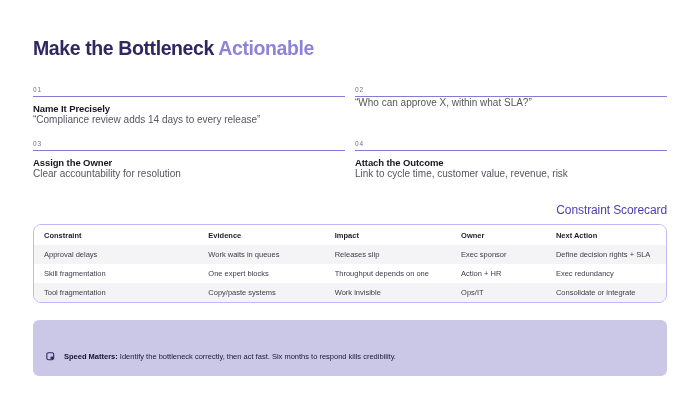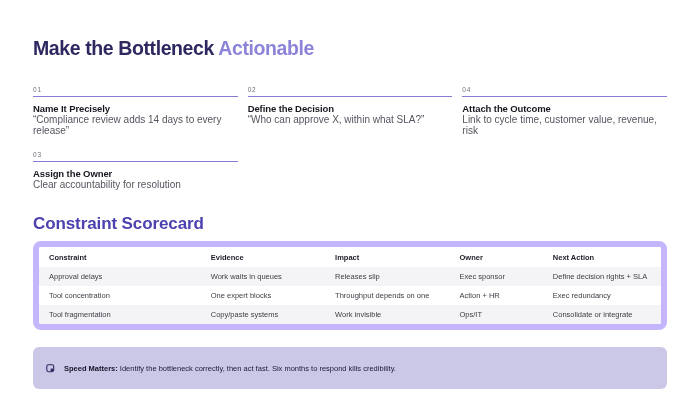--- a/index.html
+++ b/index.html
@@ -23,21 +23,21 @@
     font-size: 19.5px;
     line-height: 1.2;
     font-weight: 800;
     letter-spacing: -0.4px;
     color: #2d2960;
   }
   .title .accent { color: #8b84d9; }
 
   .steps-grid {
     display: grid;
-    grid-template-columns: 1fr 1fr 1fr;
+    grid-template-columns: 1fr 1fr;
     column-gap: 10px;
     row-gap: 15px;
   }
   .step .num {
     font-size: 6.5px;
     color: #70707c;
     letter-spacing: 0.8px;
     padding-bottom: 3px;
     border-bottom: 1.5px solid #837bd4;
   }
@@ -49,29 +49,30 @@
     letter-spacing: -0.1px;
   }
   .step .step-desc {
     margin-top: 0;
     font-size: 10px;
     color: #55555f;
   }
 
   .scorecard-heading {
     margin: 24px 0 0 0;
-    font-size: 17px;
-    font-weight: 700;
+    font-size: 12px;
+    font-weight: 400;
     color: #4c41ae;
     letter-spacing: -0.1px;
+    text-align: right;
   }
 
   .table-wrap {
     margin-top: 7px;
-    border: 6px solid #c4b5fd;
+    border: 1px solid #c4b5fd;
     border-radius: 8px;
     overflow: hidden;
   }
   table {
     width: 100%;
     border-collapse: collapse;
     table-layout: fixed;
   }
   col.c1 { width: 26%; }
   col.c2 { width: 20%; }
@@ -96,22 +97,22 @@
   }
   tbody tr:nth-child(odd) { background: #f4f4f6; }
   tbody tr:nth-child(even) { background: #ffffff; }
 
   .callout {
     margin-top: 17px;
     height: 26px;
     background: #cbc7e7;
     border-radius: 6px;
     display: flex;
-    align-items: center;
-    padding: 8px 13px;
+    align-items: flex-end;
+    padding: 15px 13px;
     gap: 9px;
   }
   .callout .icon { display: flex; align-items: center; flex: 0 0 auto; }
   .callout .text {
     font-size: 7.5px;
     color: #20203a;
   }
   .callout .text b { color: #15152b; }
 </style>
 </head>
@@ -122,32 +123,31 @@
   <h1 class="title"><span>Make the Bottleneck</span> <span class="accent">Actionable</span></h1>
 
   <div class="steps-grid">
     <div class="step">
       <div class="num">01</div>
       <div class="step-title">Name It Precisely</div>
       <div class="step-desc">“Compliance review adds 14 days to every release”</div>
     </div>
     <div class="step">
       <div class="num">02</div>
-      <div class="step-title">Define the Decision</div>
       <div class="step-desc">“Who can approve X, within what SLA?”</div>
+    </div>
+    <div class="step">
+      <div class="num">03</div>
+      <div class="step-title">Assign the Owner</div>
+      <div class="step-desc">Clear accountability for resolution</div>
     </div>
     <div class="step">
       <div class="num">04</div>
       <div class="step-title">Attach the Outcome</div>
       <div class="step-desc">Link to cycle time, customer value, revenue, risk</div>
-    </div>
-    <div class="step">
-      <div class="num">03</div>
-      <div class="step-title">Assign the Owner</div>
-      <div class="step-desc">Clear accountability for resolution</div>
     </div>
   </div>
 
   <h2 class="scorecard-heading">Constraint Scorecard</h2>
 
   <div class="table-wrap">
     <table>
       <colgroup>
           <col class="c1">
           <col class="c2">
@@ -166,21 +166,21 @@
       </thead>
       <tbody>
         <tr>
           <td>Approval delays</td>
           <td>Work waits in queues</td>
           <td>Releases slip</td>
           <td>Exec sponsor</td>
           <td>Define decision rights + SLA</td>
         </tr>
         <tr>
-          <td>Tool concentration</td>
+          <td>Skill fragmentation</td>
           <td>One expert blocks</td>
           <td>Throughput depends on one</td>
           <td>Action + HR</td>
           <td>Exec redundancy</td>
         </tr>
         <tr>
           <td>Tool fragmentation</td>
           <td>Copy/paste systems</td>
           <td>Work invisible</td>
           <td>Ops/IT</td>

